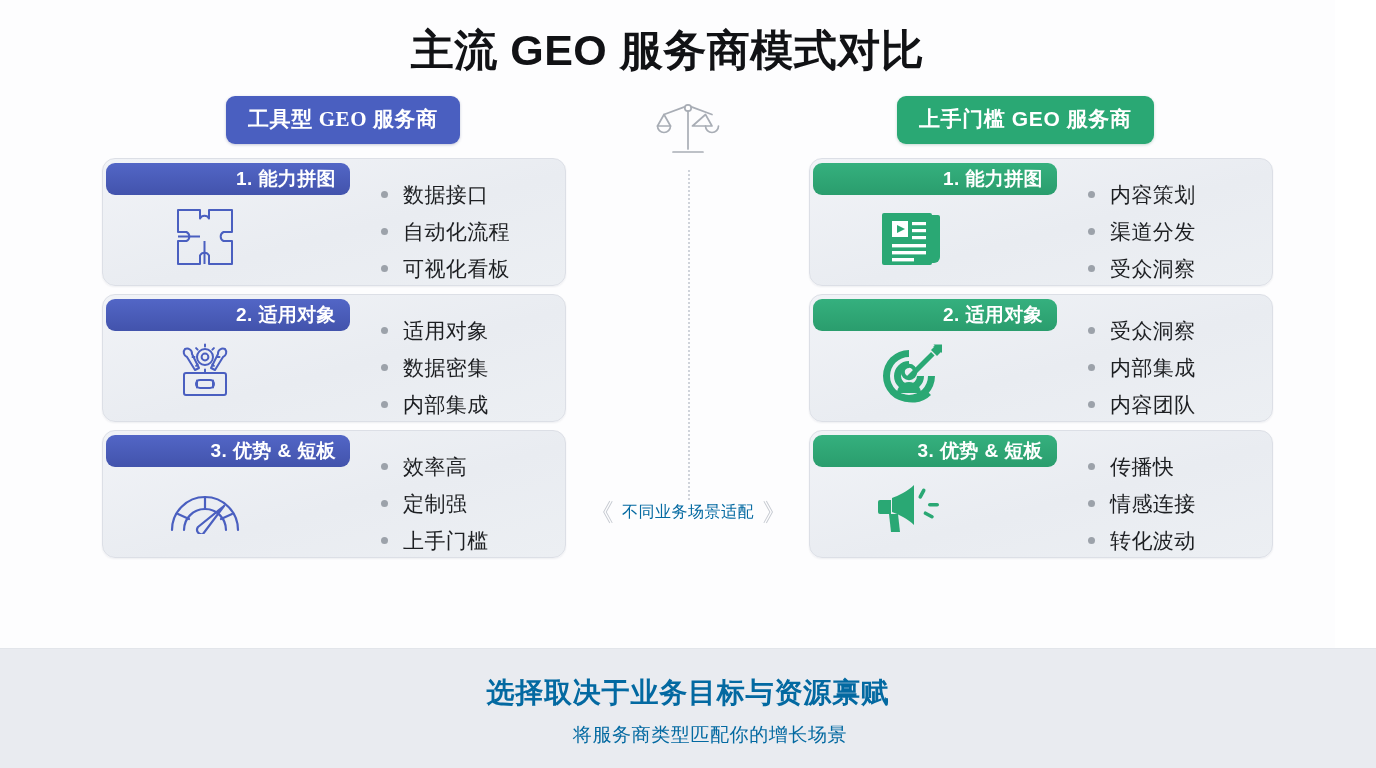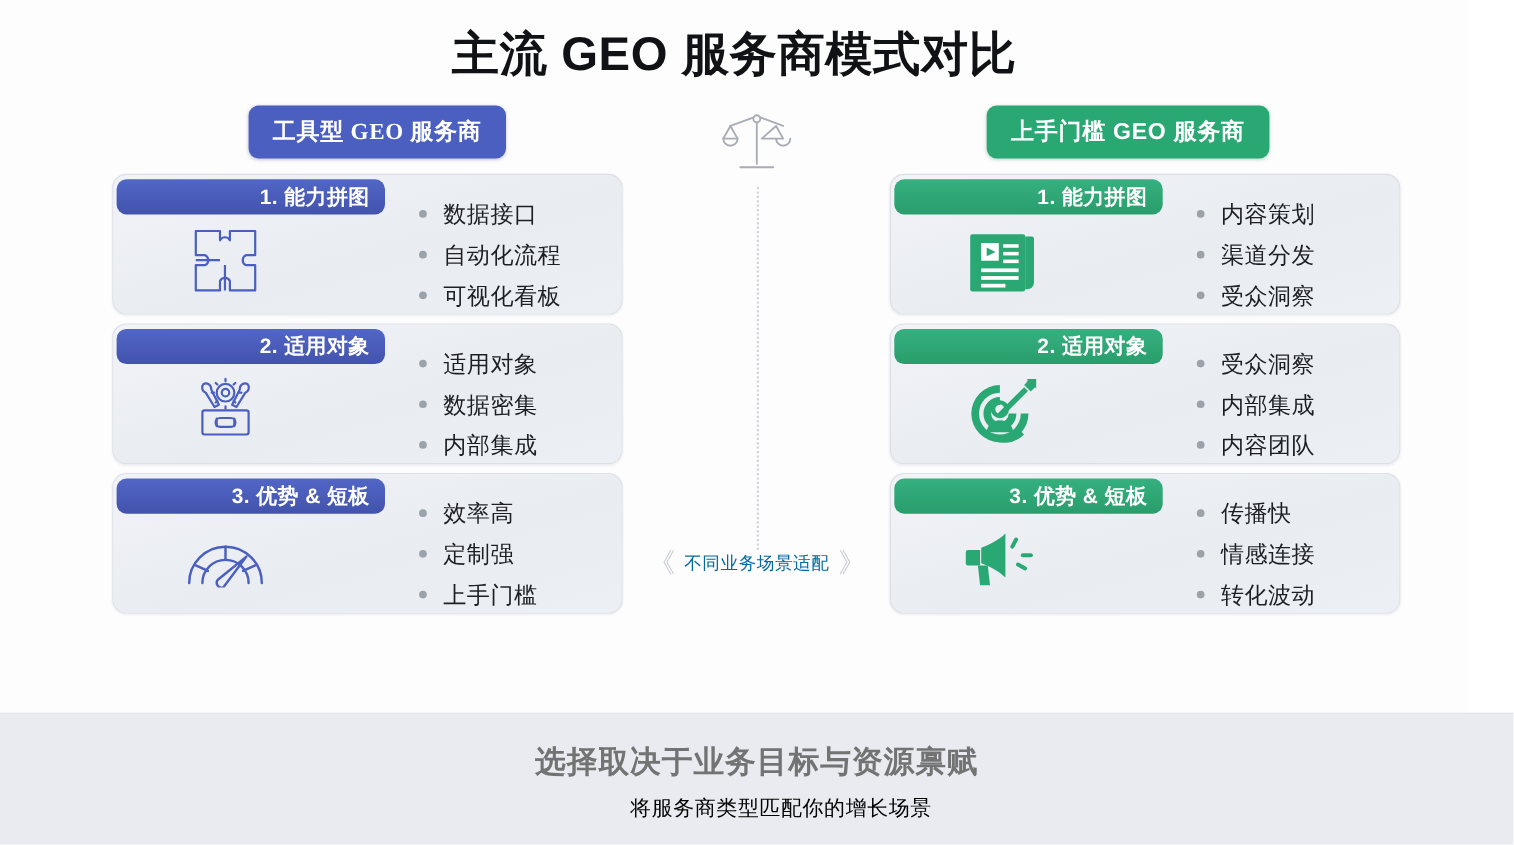--- a/index.html
+++ b/index.html
@@ -119,26 +119,26 @@
   
   .footer {
     position: absolute; left: 0; bottom: 0;
     width: 1376px; height: 120px;
     background: #e9ebf0;
     border-top: 1px solid #e2e5ea;
     text-align: center;
     padding-top: 25px;
   }
   .footer-title {
-    font-size: 28px; font-weight: 700; color: #737373;
+    font-size: 28px; font-weight: 700; color: #0369a1;
     letter-spacing: 0.8px;
   }
   .footer-sub {
     margin-top: 10px;
-    font-size: 19px; color: #000000; letter-spacing: 0.6px; padding-left: 44px;
+    font-size: 19px; color: #0369a1; letter-spacing: 0.6px; padding-left: 44px;
   }
 </style>
 </head>
 <body>
 
 <div id="page">
 
   <div class="header">
     <div class="title">主流 GEO 服务商模式对比</div>
   </div>

